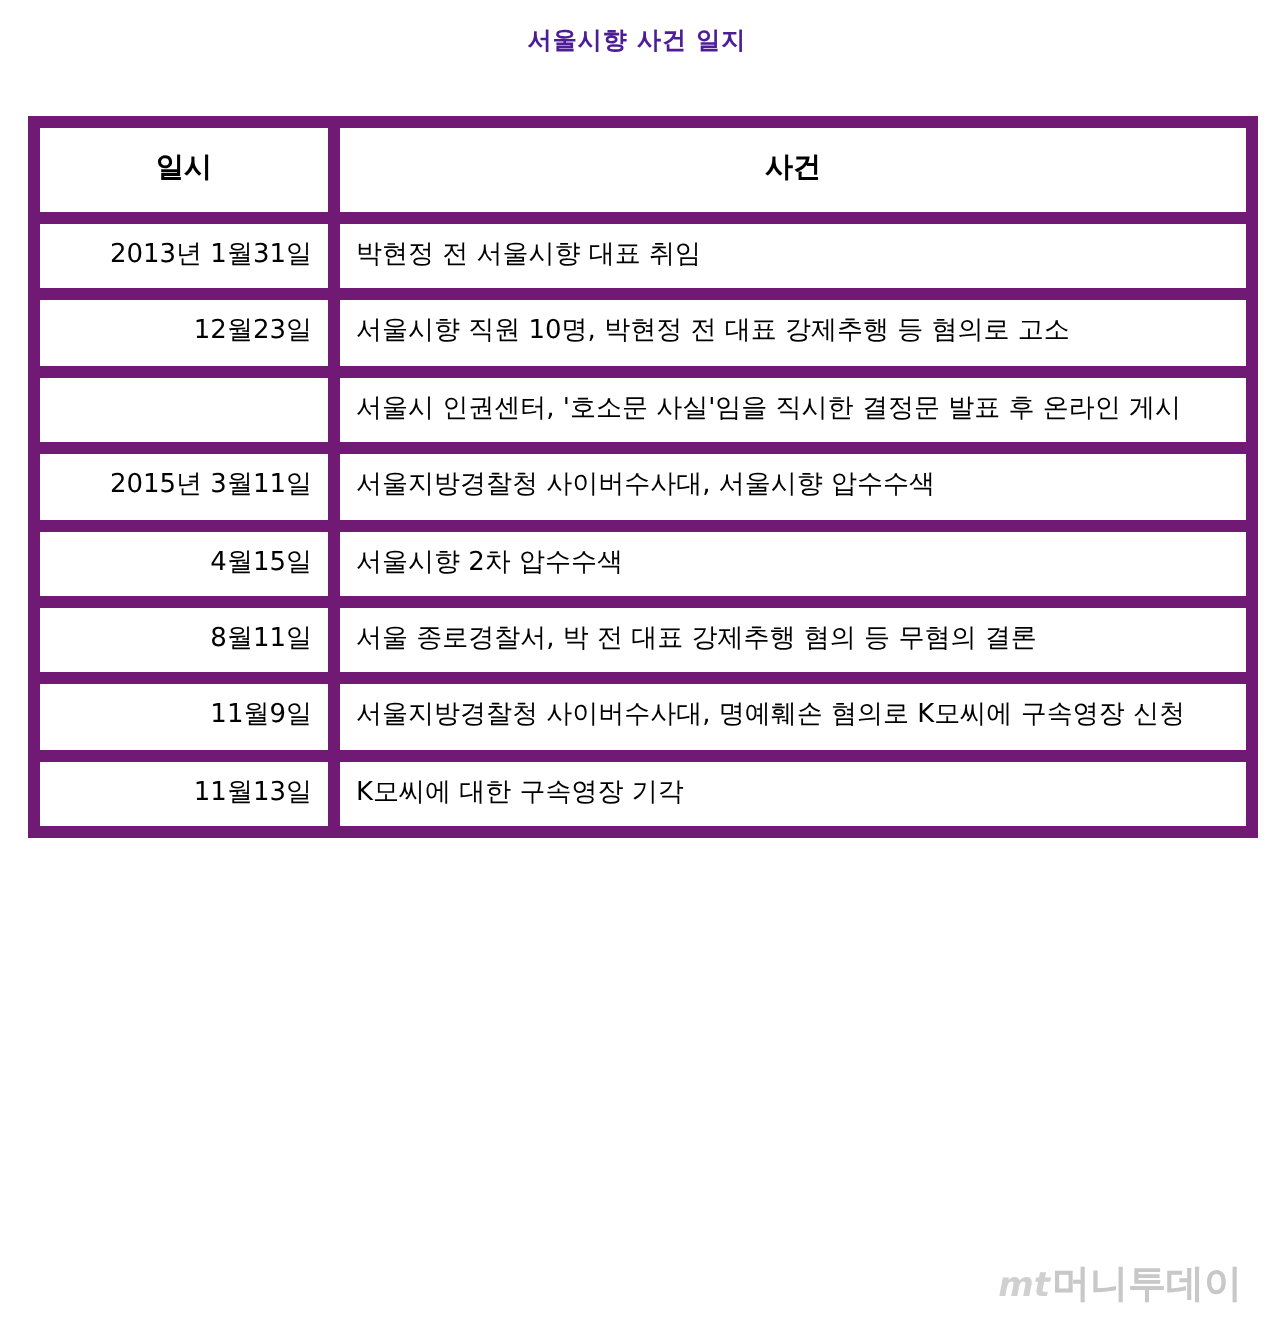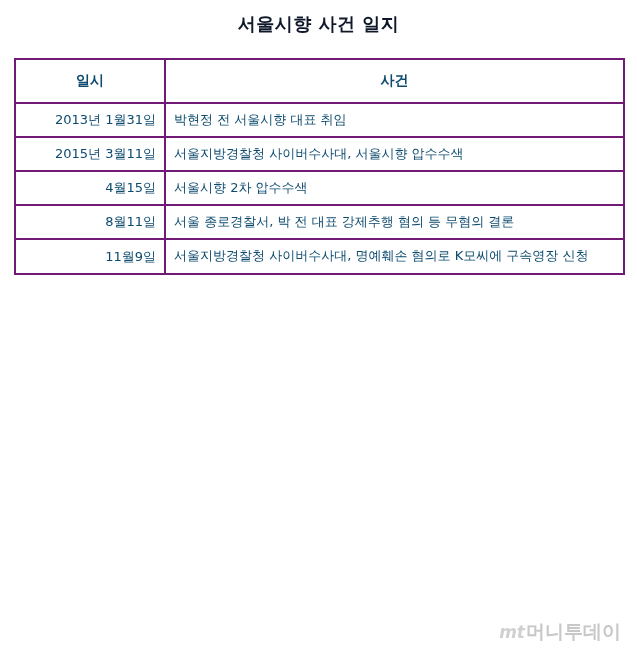--- a/index.html
+++ b/index.html
@@ -10,46 +10,46 @@
   body {
     width: 637px;
     height: 665px;
     font-family: "DejaVu Sans", "Liberation Sans", sans-serif;
     color: #111111;
     position: relative;
     overflow: hidden;
   }
   .page-title {
     text-align: center;
-    font-size: 18px;
+    font-size: 12px;
     font-weight: bold;
     letter-spacing: 0.5px;
     margin: 12px 0 0 0;
     padding: 0;
-    color: #0f172a;
+    color: #4c1d95;
   }
   .table-wrap {
     position: absolute;
     left: 14px;
     top: 58px;
     width: 609px;
   }
   table.log {
     border-collapse: collapse;
     width: 609px;
     table-layout: fixed;
   }
   table.log td, table.log th {
-    border: 2px solid #701a75;
+    border: 6px solid #701a75;
     font-size: 13px;
     line-height: 1.55;
     vertical-align: middle;
     padding: 6px 8px;
     font-weight: normal;
-    color: #0c4a6e;
+    color: #000000;
   }
   table.log thead th {
     text-align: center;
     font-weight: bold;
     font-size: 14px;
     padding: 10px 8px;
     height: 20px;
   }
   col.c-date { width: 150px; }
   col.c-event { width: 459px; }
@@ -65,21 +65,21 @@
     padding-left: 9px;
     padding-right: 9px;
     margin-top: 13px;
   }
   td.event.two-line {
     line-height: 1.6;
   }
   .watermark {
     position: absolute;
     right: 16px;
-    bottom: 20px;
+    bottom: 10px;
     font-size: 19px;
     font-weight: bold;
     color: #c8c8c8;
     letter-spacing: 0px;
     pointer-events: none;
     font-family: "DejaVu Sans", "Liberation Sans", sans-serif;
   }
   .watermark .mt {
     font-style: italic;
     font-size: 17px;
@@ -103,34 +103,46 @@
         <th>일시</th>
         <th>사건</th>
       </tr>
     </thead>
     <tbody>
       <tr>
         <td class="date">2013년 1월31일</td>
         <td class="event">박현정 전 서울시향 대표 취임</td>
       </tr>
       <tr>
+        <td class="date">12월23일</td>
+        <td class="event two-line">서울시향 직원 10명, 박현정 전 대표 강제추행 등 혐의로 고소</td>
+      </tr>
+      <tr>
+        <td class="date"></td>
+        <td class="event two-line">서울시 인권센터, '호소문 사실'임을 직시한 결정문 발표 후 온라인 게시</td>
+      </tr>
+      <tr>
         <td class="date">2015년 3월11일</td>
         <td class="event">서울지방경찰청 사이버수사대, 서울시향 압수수색</td>
       </tr>
       <tr>
         <td class="date">4월15일</td>
         <td class="event">서울시향 2차 압수수색</td>
       </tr>
       <tr>
         <td class="date">8월11일</td>
         <td class="event">서울 종로경찰서, 박 전 대표 강제추행 혐의 등 무혐의 결론</td>
       </tr>
       <tr>
         <td class="date">11월9일</td>
         <td class="event two-line">서울지방경찰청 사이버수사대, 명예훼손 혐의로 K모씨에 구속영장 신청</td>
       </tr>
+      <tr>
+        <td class="date">11월13일</td>
+        <td class="event">K모씨에 대한 구속영장 기각</td>
+      </tr>
     </tbody>
   </table>
 </div>
 
 <div class="watermark">
   <span class="mt">mt</span><span>머니투데이</span>
 </div>
 
 </body></html>

